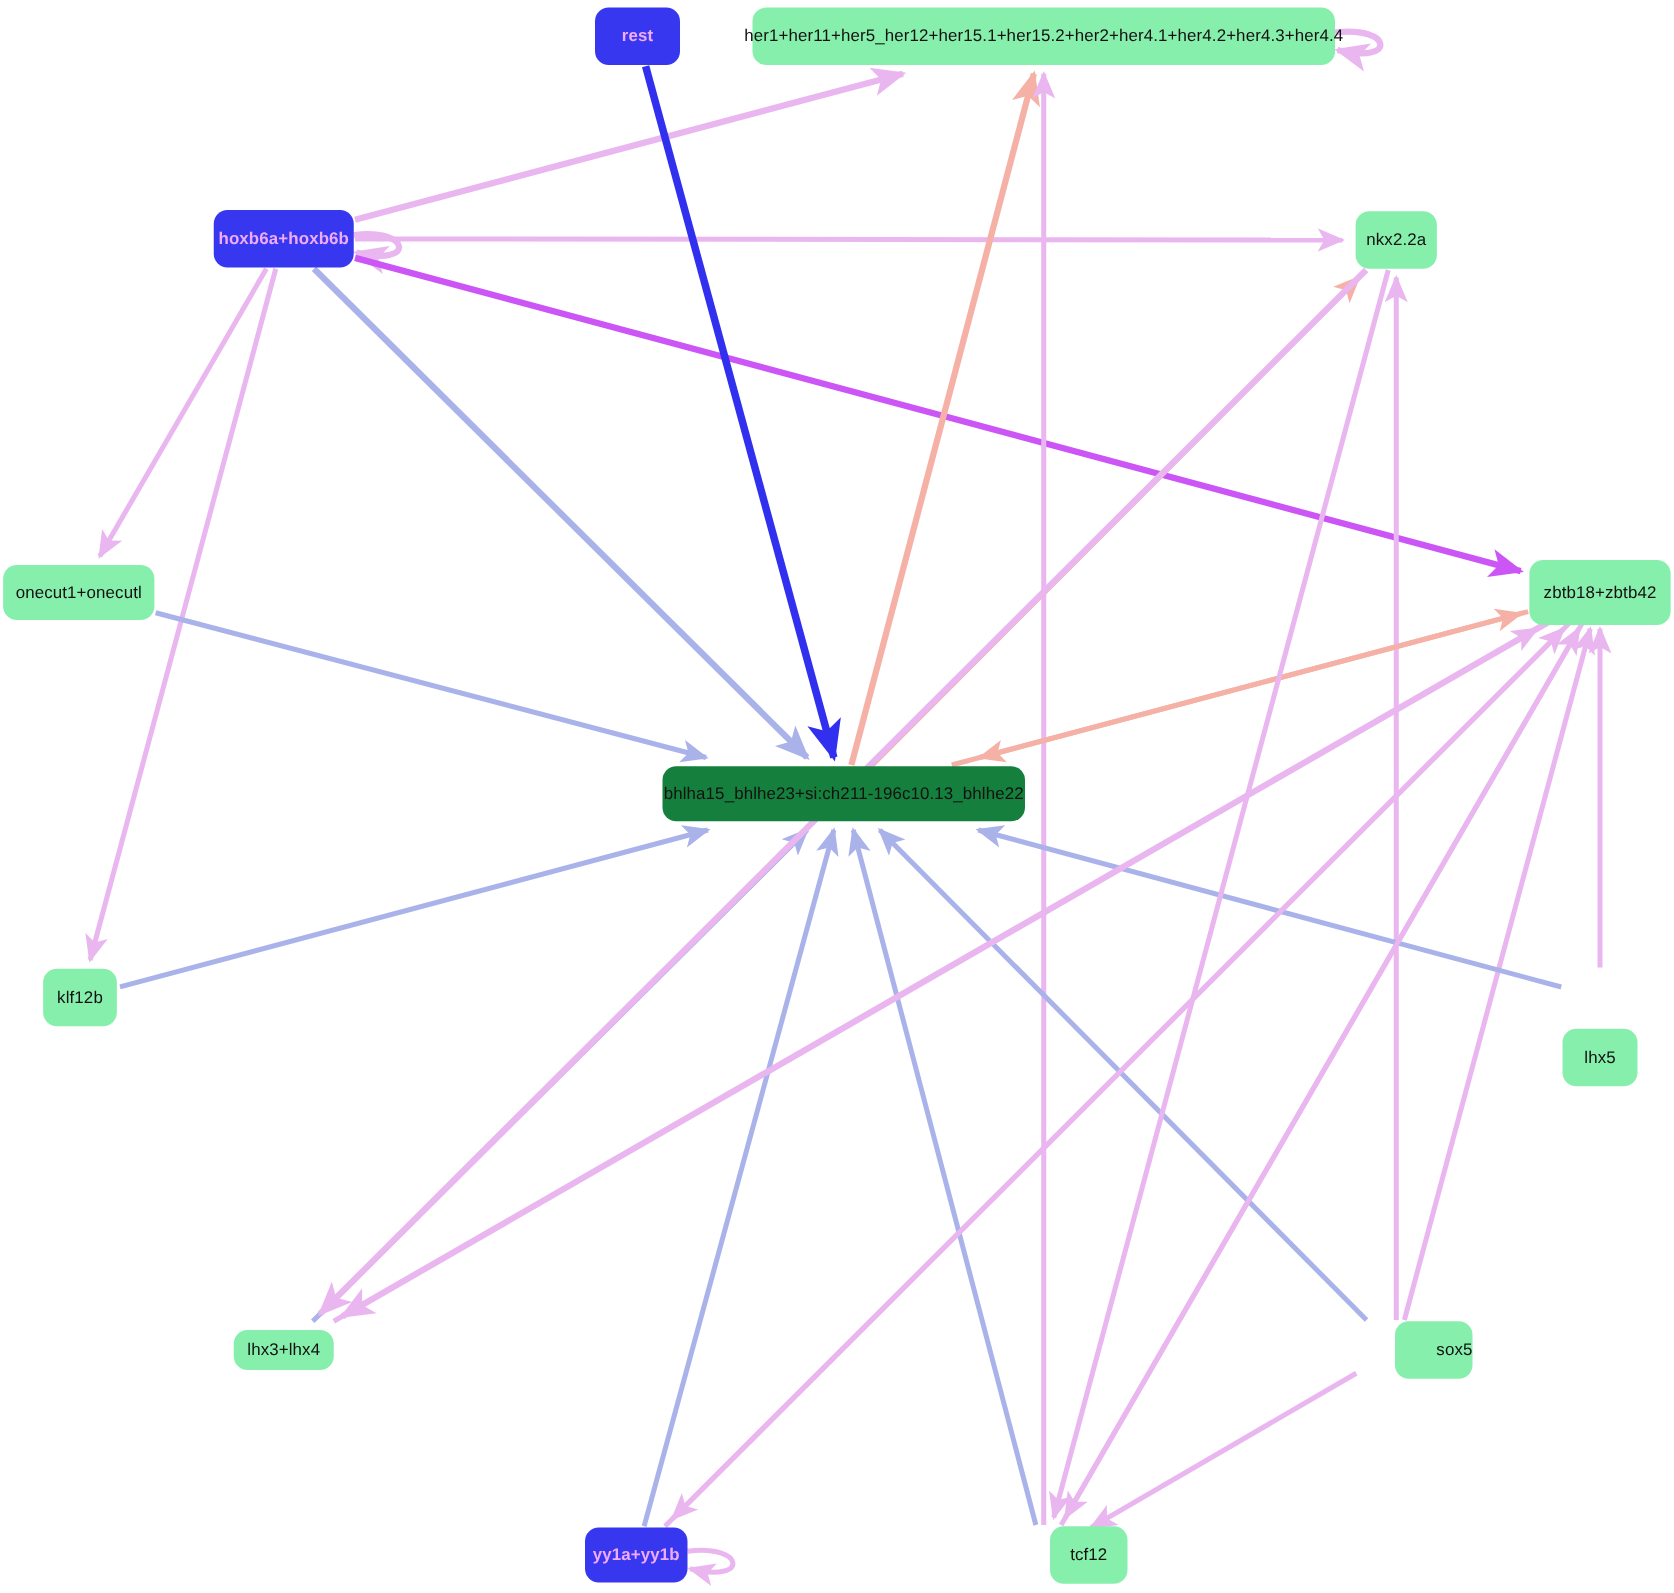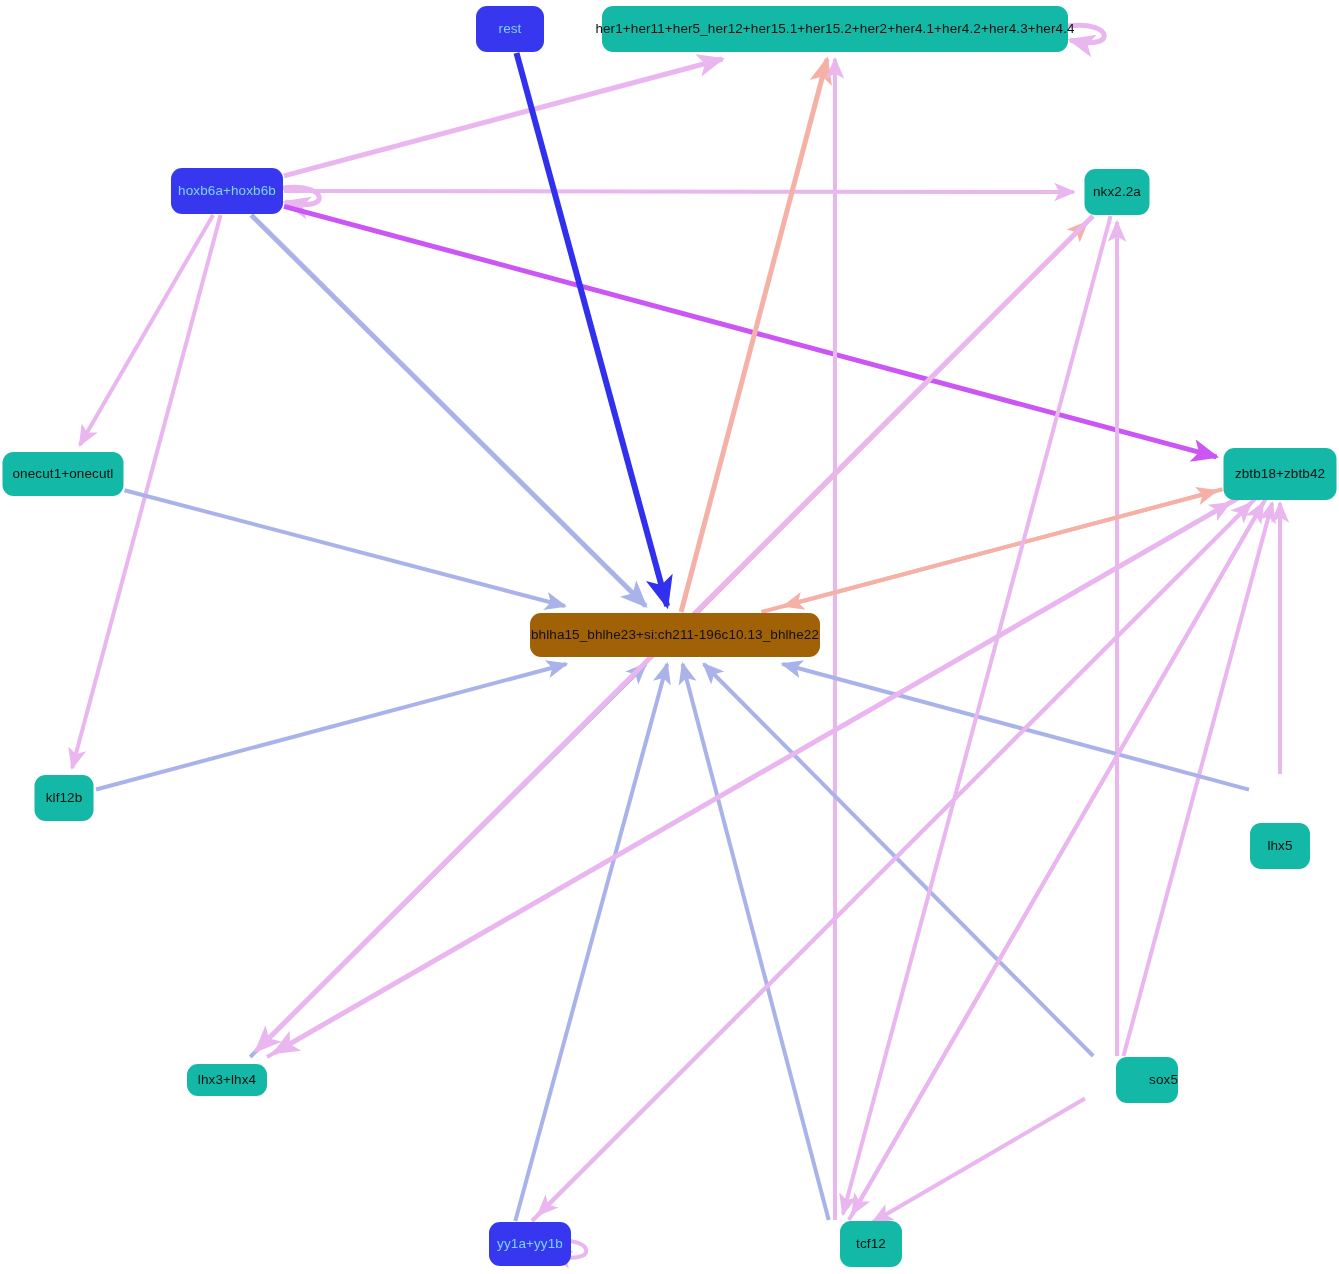--- a/index.html
+++ b/index.html
@@ -4,23 +4,23 @@
 <title>Gene Regulatory Network</title>
 <style>
   html,body{margin:0;padding:0;background:#ffffff;}
   body{width:1339px;height:1274px;position:relative;overflow:hidden;
        font-family:"Liberation Sans","DejaVu Sans",sans-serif;}
   #graph{position:absolute;left:0;top:0;width:1339px;height:1274px;}
   .node{position:absolute;display:flex;align-items:center;justify-content:center;
         box-sizing:border-box;border-radius:11px;white-space:nowrap;
         font-size:13.5px;line-height:1;letter-spacing:0.1px;
         transform:translate(-50%,-50%);z-index:5;}
-  .node.dark{background:#3737ef;color:#7dd3fc;}
-  .node.light{background:#14b8a6;color:#111111;}
-  .node.salmon{background:#a16207;color:#111111;}
+  .node.dark{background:#3737ef;color:#f0abfc;font-weight:bold;}
+  .node.light{background:#86efac;color:#111111;}
+  .node.salmon{background:#15803d;color:#111111;}
 </style>
 </head>
 <body>
 
 <svg id="graph" viewBox="0 0 1339 1274" xmlns="http://www.w3.org/2000/svg">
     <defs>
       <marker id="arw-edge_periwinkle" viewBox="0 0 10 10" refX="9" refY="5" markerWidth="5.5" markerHeight="5.5" orient="auto-start-reverse" markerUnits="strokeWidth">
         <path d="M0,0.8 L10,5 L0,9.2 L2.4,5 Z" fill="#aab2ea"></path>
       </marker>
       <marker id="arw-edge_pink" viewBox="0 0 10 10" refX="9" refY="5" markerWidth="5.5" markerHeight="5.5" orient="auto-start-reverse" markerUnits="strokeWidth">
@@ -99,19 +99,19 @@
     </div>
     <div class="node light" style="left: 1280px; top: 798px; width: 60px; height: 46px; margin-top: 48px;">
       <span>lhx5</span>
     </div>
     <div class="node light" style="left: 227px; top: 1080px; width: 80px; height: 32px;">
       <span>lhx3+lhx4</span>
     </div>
     <div class="node light" style="left: 1147px; top: 1080px; width: 62px; height: 46px; justify-content: flex-end;">
       <span>sox5</span>
     </div>
-    <div class="node dark" style="left: 509px; top: 1244px; width: 82px; height: 44px; margin-left: 21px;">
+    <div class="node dark" style="left: 509px; top: 1244px; width: 82px; height: 44px;">
       <span>yy1a+yy1b</span>
     </div>
     <div class="node light" style="left: 835px; top: 1244px; width: 62px; height: 46px; margin-left: 36px;">
       <span>tcf12</span>
     </div>
   </div>
 
 </body></html>

